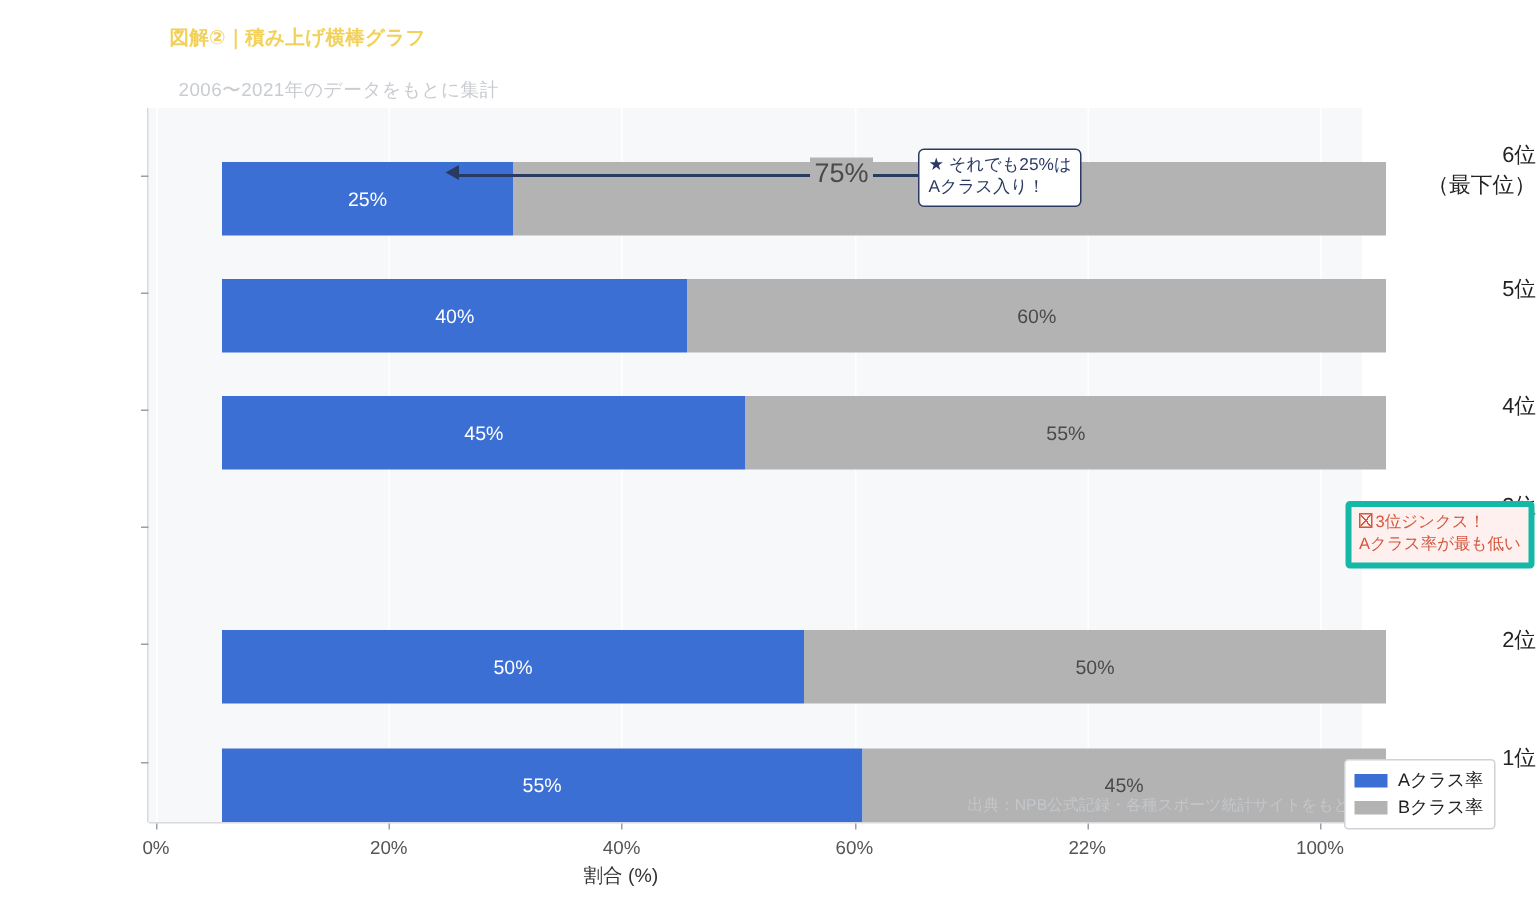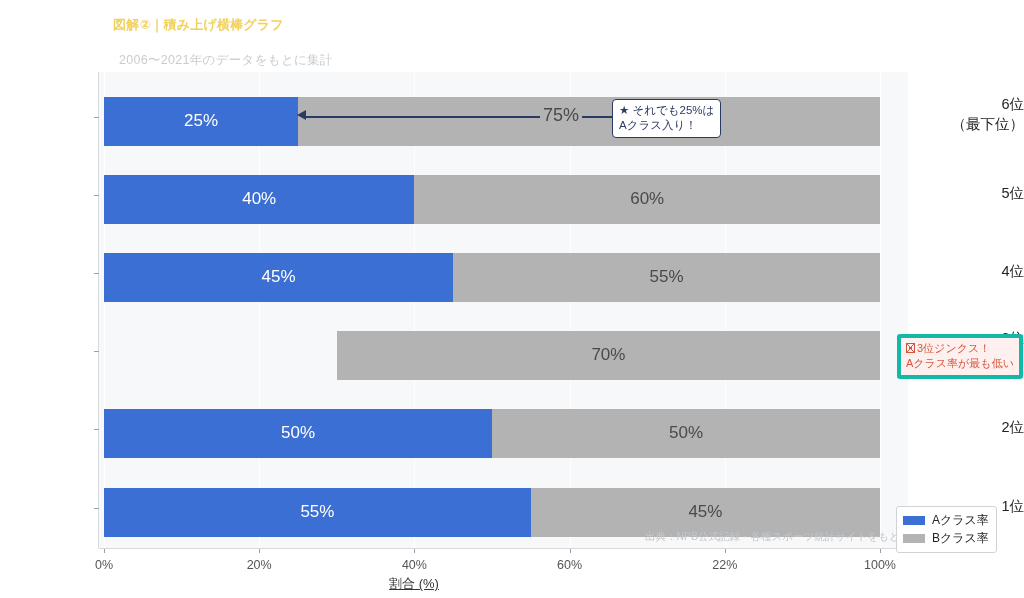--- a/index.html
+++ b/index.html
@@ -72,27 +72,28 @@
 
   
   .bar-row {
     position: absolute;
     left: 0;
     height: 49px;
     width: 100%;
   }
   .seg {
     position: absolute;
-    top: 4px;
+    top: 15px;
     height: 100%;
     display: flex;
     align-items: center;
     justify-content: center;
-    font-size: 17px;
+    font-size: 13px;
     box-sizing: border-box;
+    margin-left: 44px;
   }
   .seg-a { color: #ffffff; }
   .seg-b { color: #4a4a4a; }
 
   
   .ytick {
     position: absolute;
     right: 0;
     width: 92px;
     text-align: right;
@@ -127,21 +128,20 @@
     background: #9aa0a6;
   }
   #xaxis-label {
     position: absolute;
     top: 575px;
     left: 0;
     width: 828px;
     text-align: center;
     font-size: 13px;
     color: #333333;
-    text-decoration: underline;
   }
 
   
   #callout-blue {
     position: absolute;
     left: 612px;
     top: 99px;
     background: #ffffff;
     border: 1.2px solid #2b3a63;
     border-radius: 4px;
@@ -282,21 +282,20 @@
     </div>
     <div class="bar-row" style="top: 170.5px;">
       <div class="seg seg-a" style="left: 104px; width: 310.4px; background: rgb(59, 111, 212);">40%</div>
       <div class="seg seg-b" style="left: 414.4px; width: 465.6px; background: rgb(179, 179, 179);">60%</div>
     </div>
     <div class="bar-row" style="top: 248.5px;">
       <div class="seg seg-a" style="left: 104px; width: 349.2px; background: rgb(59, 111, 212);">45%</div>
       <div class="seg seg-b" style="left: 453.2px; width: 426.8px; background: rgb(179, 179, 179);">55%</div>
     </div>
     <div class="bar-row" style="top: 326.5px;">
-      <div class="seg seg-b" style="left: 336.8px; width: 543.2px; background: rgb(179, 179, 179);">70%</div>
     </div>
     <div class="bar-row" style="top: 404.5px;">
       <div class="seg seg-a" style="left: 104px; width: 388px; background: rgb(59, 111, 212);">50%</div>
       <div class="seg seg-b" style="left: 492px; width: 388px; background: rgb(179, 179, 179);">50%</div>
     </div>
     <div class="bar-row" style="top: 483.5px;">
       <div class="seg seg-a" style="left: 104px; width: 426.8px; background: rgb(59, 111, 212);">55%</div>
       <div class="seg seg-b" style="left: 530.8px; width: 349.2px; background: rgb(179, 179, 179);">45%</div>
     </div>
   </div>

